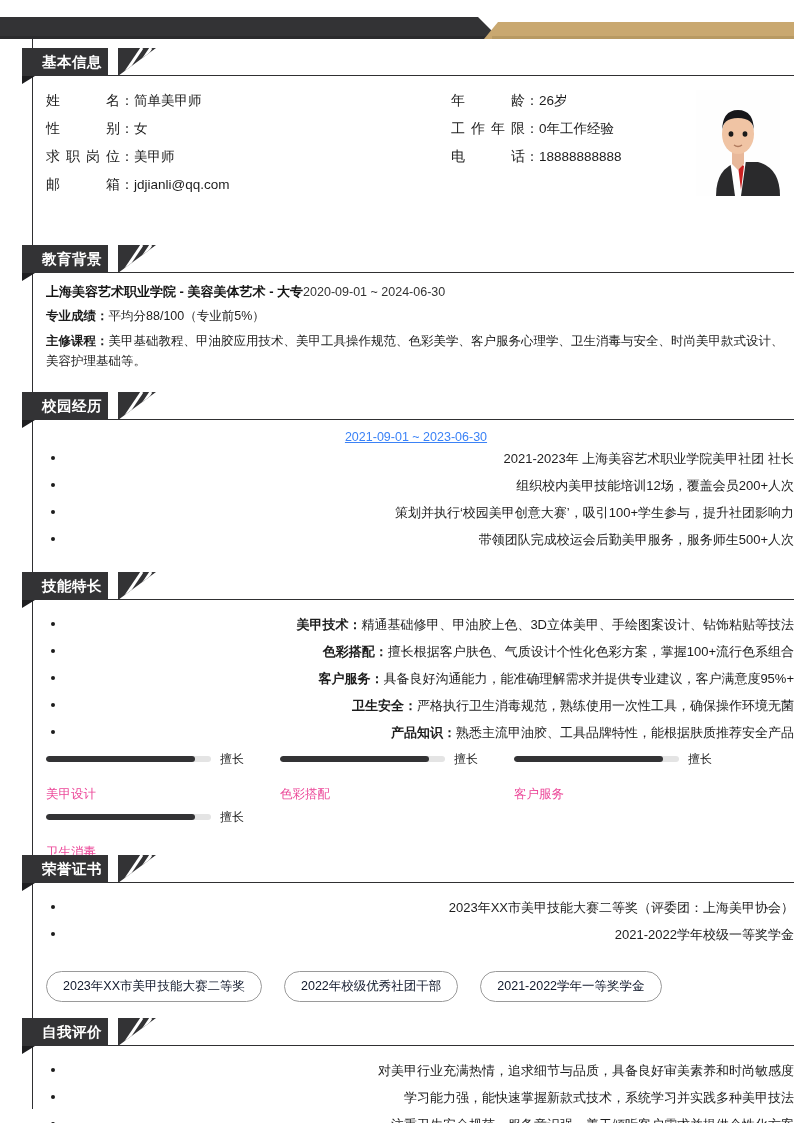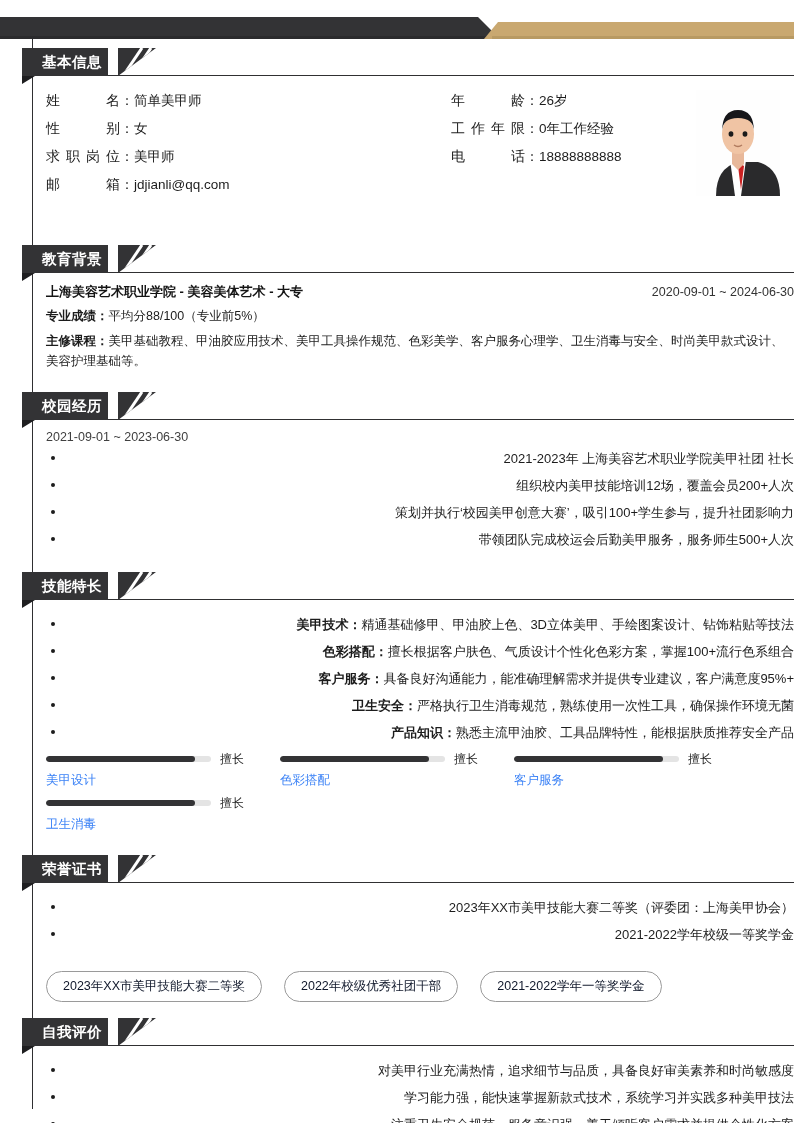--- a/index.html
+++ b/index.html
@@ -87,26 +87,26 @@
   .info-colon { width: 14px; text-align: center; }
   .info-value { color: #1c1c1c; font-size: 13.5px; }
 
   .photo {
     position: absolute; top: 4px; right: 14px;
     width: 84px; height: 106px; background: #fdfdfd;
   }
   .photo svg { display: block; width: 84px; height: 106px; }
 
   
-  .row-head { display: flex; justify-content: space-between; align-items: baseline; }
+  .row-head { display: flex; justify-content: flex-start; align-items: baseline; }
   .edu-title { font-size: 13px; font-weight: bold; color: #141414; }
   .edu-date { font-size: 12.5px; color: #333; }
   .edu-line { font-size: 12.5px; color: #1c1c1c; line-height: 20px; margin-top: 5px; }
   .edu-line b { font-weight: bold; }
-  .date-right { text-align: left; font-size: 12.5px; color: #404040; }
+  .date-right { text-align: center; font-size: 12.5px; color: #3b82f6; text-decoration: underline; }
 
   ul.bullets { list-style: none; margin-top: 6px; }
   ul.bullets li {
     position: relative; padding-left: 20px; margin-bottom: 9px;
     font-size: 13px; line-height: 18px; color: #1c1c1c; text-align: right;
   }
   ul.bullets li::before {
     content: ""; position: absolute; left: 5px; top: 6px;
     width: 4px; height: 4px; border-radius: 50%; background: #1c1c1c;
   }
@@ -116,21 +116,21 @@
   .bars { margin-top: 8px; }
   .bar-row { display: flex; margin-bottom: 6px; }
   .bar-item { width: 222px; margin-right: 12px; }
   .bar-line { display: flex; align-items: center; height: 16px; }
   .bar-track {
     position: relative; width: 165px; height: 6px;
     background: #e4e4e4; border-radius: 3px; overflow: hidden;
   }
   .bar-fill { position: absolute; left: 0; top: 0; height: 6px; background: #333335; border-radius: 3px; }
   .bar-level { margin-left: 9px; font-size: 12px; color: #1c1c1c; }
-  .bar-name { margin-top: 5px; font-size: 12.5px; color: #3b82f6; }
+  .bar-name { margin-top: 19px; font-size: 12.5px; color: #ec4899; }
 
   
   .tags { display: flex; gap: 22px; margin-top: 12px; }
   .tag {
     border: 1px solid #9a9a9a; border-radius: 16px;
     padding: 6px 16px; font-size: 12.5px; color: #0f172a;
     white-space: nowrap; background: #fff; margin-top: 15px;
   }
 </style>
 </head>

